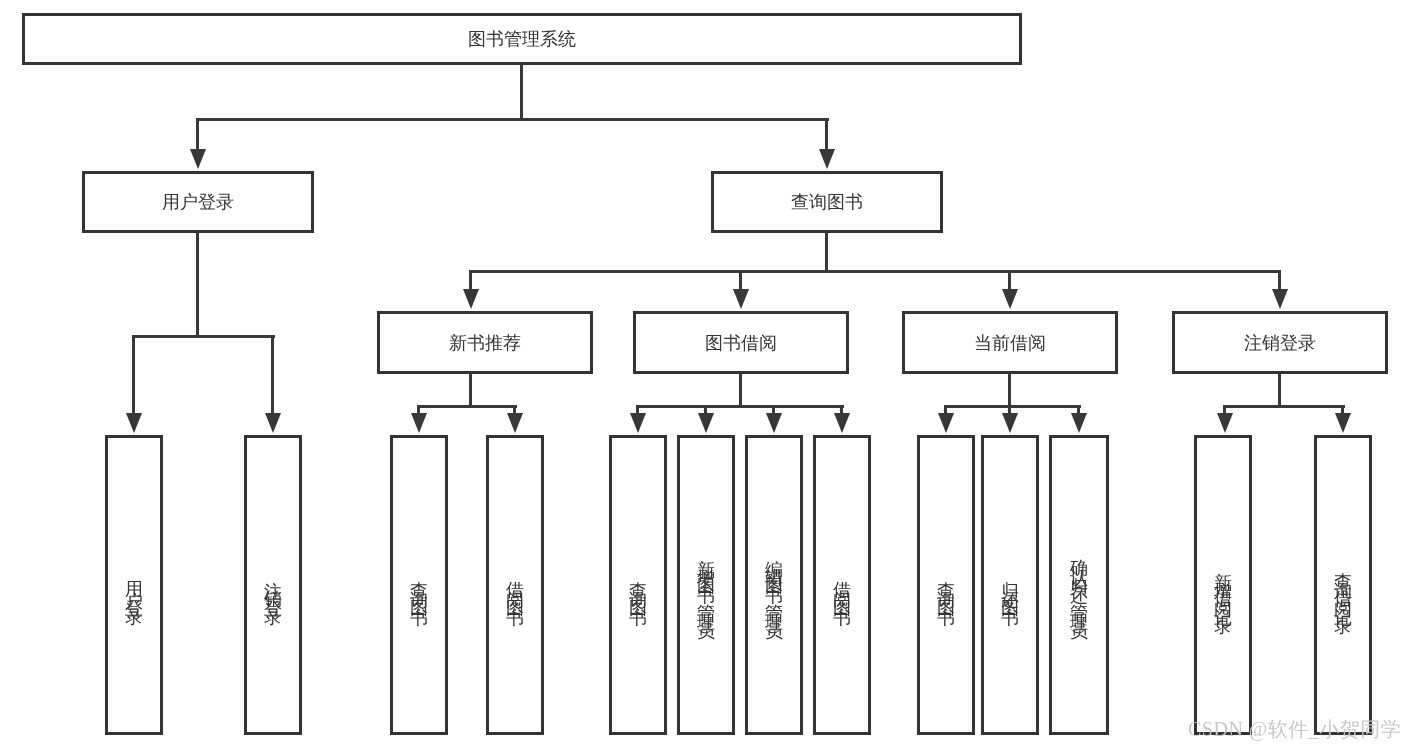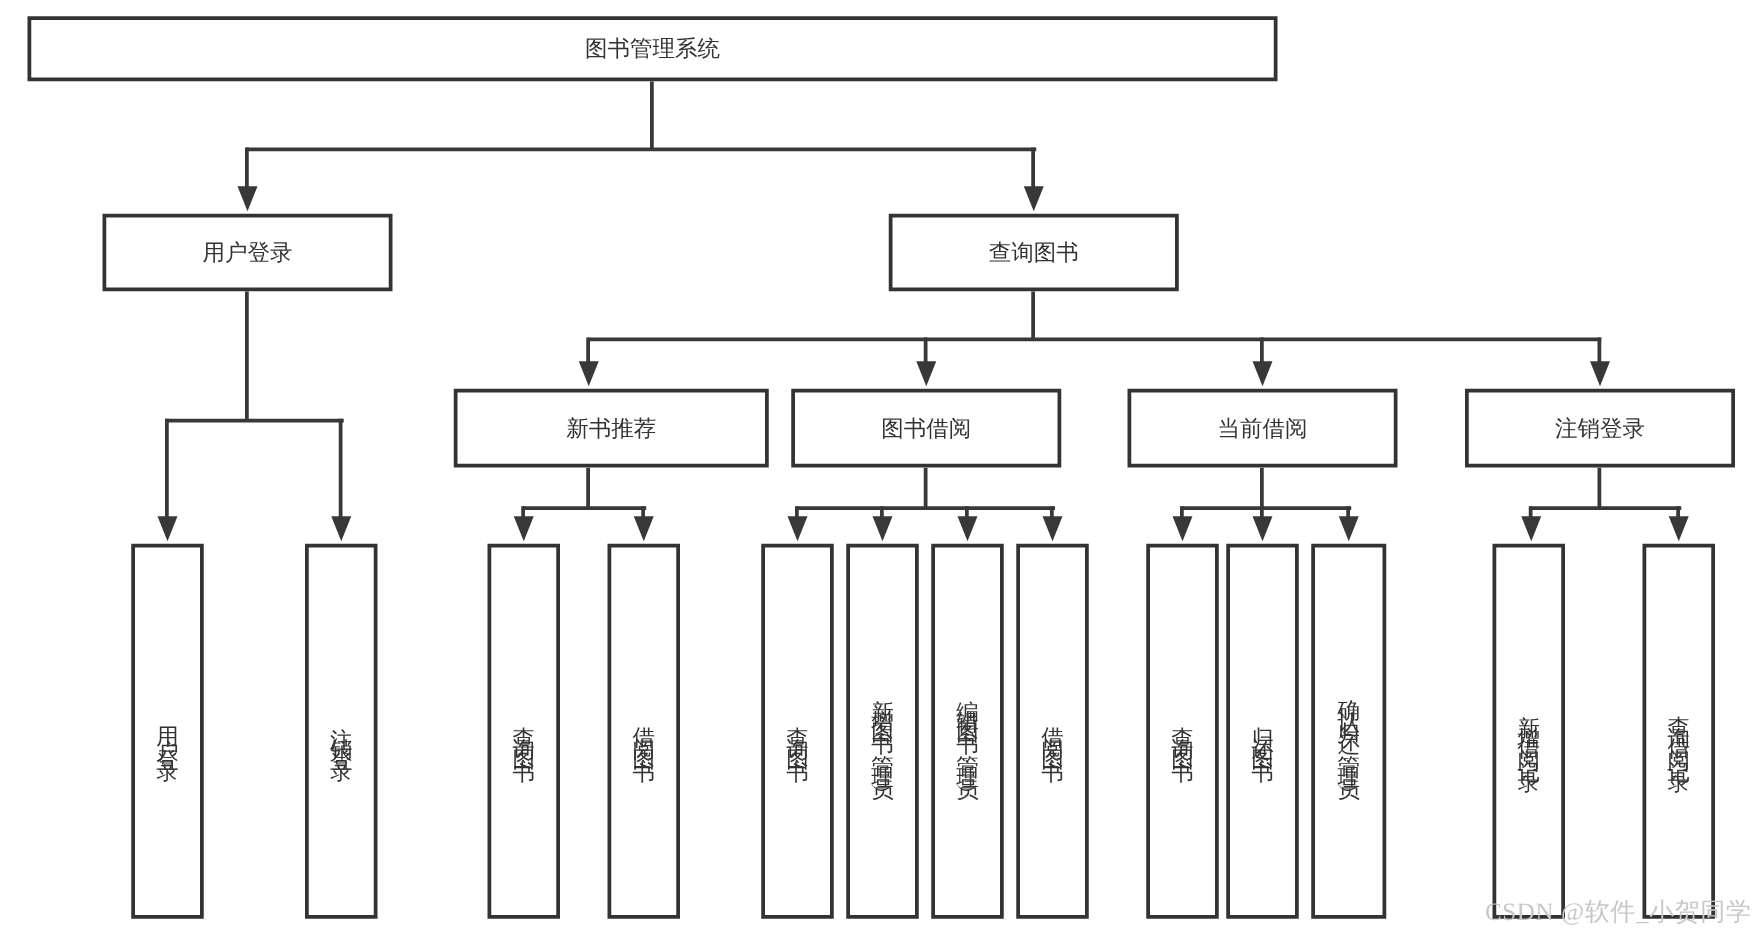--- a/index.html
+++ b/index.html
@@ -51,21 +51,21 @@
 </head>
 <body>
 
 <div id="canvas">
 
   <div class="box" style="left:22px;top:13px;width:1000px;height:52px">图书管理系统</div>
 
   <div class="box" style="left:82px;top:171px;width:232px;height:62px">用户登录</div>
   <div class="box" style="left:711px;top:171px;width:232px;height:62px">查询图书</div>
 
-  <div class="box" style="left:363px;top:311px;width:252px;height:63px">新书推荐</div>
+  <div class="box" style="left:377px;top:311px;width:216px;height:63px">新书推荐</div>
   <div class="box" style="left:902px;top:311px;width:216px;height:63px">当前借阅</div>
   <div class="box" style="left:633px;top:311px;width:216px;height:63px">图书借阅</div>
   <div class="box" style="left:1172px;top:311px;width:216px;height:63px">注销登录</div>
 
   <div class="box vbox" style="left:105px;top:435px;width:58px;height:300px">用户登录</div>
   <div class="box vbox" style="left:244px;top:435px;width:58px;height:300px">注销登录</div>
 
   <div class="box vbox" style="left:390px;top:435px;width:58px;height:300px">查询图书</div>
   <div class="box vbox" style="left:486px;top:435px;width:58px;height:300px">借阅图书</div>
 

